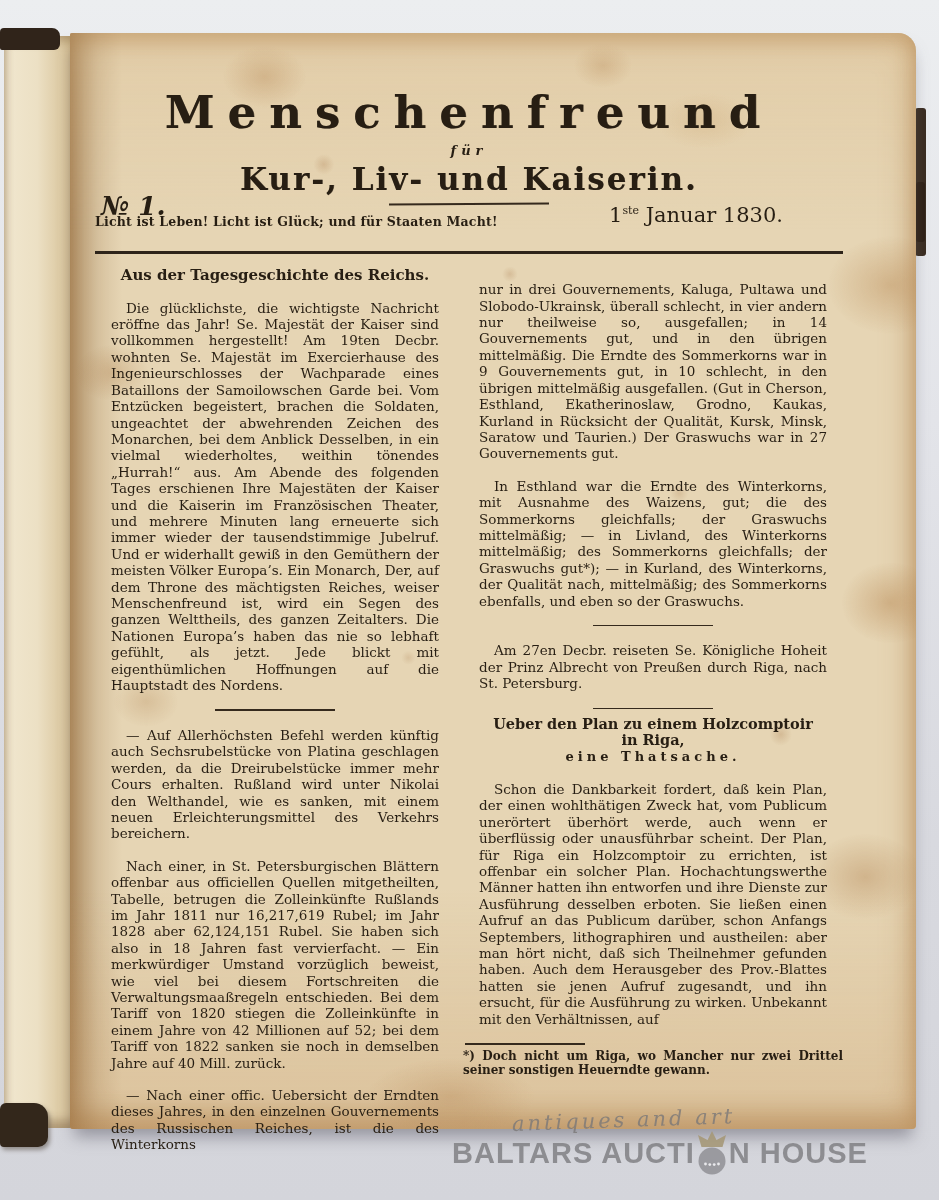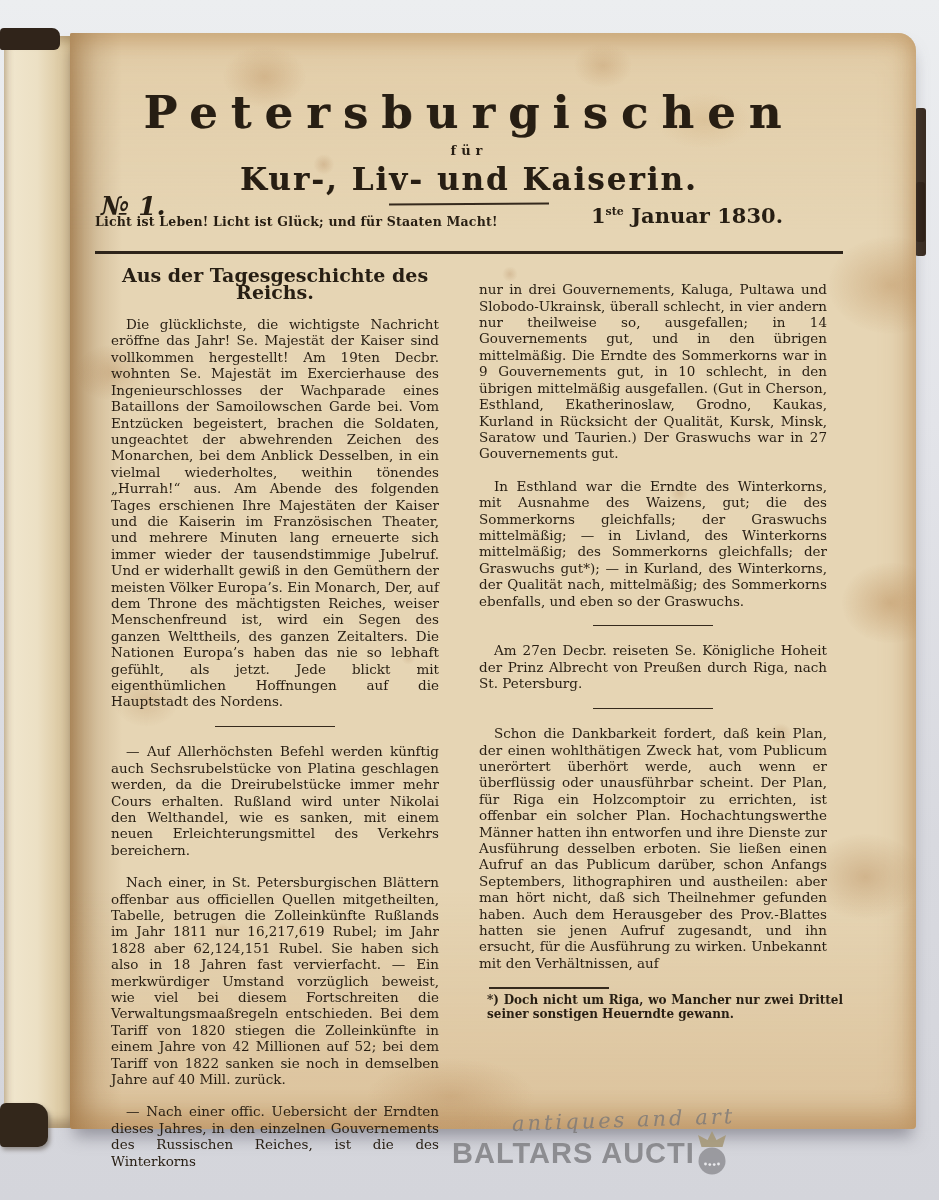--- a/index.html
+++ b/index.html
@@ -57,41 +57,41 @@
   
   .content{
     position:absolute;left:25px;top:0;width:748px;height:100%;
     color:#271e13;
   }
   .header{position:relative;padding-top:56px;border-bottom:3px solid #2e241a;padding-bottom:4px;}
   .mast-title{
     text-align:center;font-size:45px;font-weight:700;letter-spacing:13px;line-height:1.05;
     text-shadow:.4px .4px 0 rgba(40,30,18,.55);
   }
-  .mast-fuer{text-align:center;font-size:13px;font-weight:700;letter-spacing:5px;margin-top:7px;}
+  .mast-fuer{text-align:center;font-size:13px;font-weight:700;letter-spacing:5px;margin-top:7px;font-style:italic;}
   .mast-sub{text-align:center;font-size:31px;font-weight:700;letter-spacing:2px;margin-top:3px;
     text-shadow:.3px .3px 0 rgba(40,30,18,.5);}
   .issue-row{position:relative;margin-top:6px;height:44px;}
   .mast-rule{width:160px;height:2px;background:#352a1d;margin:0 auto;transform:rotate(-.4deg);}
   .motto{font-size:12.5px;font-weight:700;margin-top:9px;letter-spacing:.2px;}
   .issue-no{position:absolute;left:6px;top:-12px;font-size:26px;font-style:italic;font-weight:700;}
-  .issue-date{position:absolute;right:60px;top:0;font-size:21px;font-weight:700;}
+  .issue-date{position:absolute;right:60px;top:0;font-size:21px;font-weight:400;}
   .issue-date sup{font-size:11px;}
   
   .cols{display:grid;grid-template-columns:360px 380px;column-gap:8px;margin-top:11px;}
   .col{font-size:13.5px;line-height:16.4px;text-align:justify;}
   .body-p{margin:16px;text-indent:15px;}
   .body-p.noindent{text-indent:0;}
-  .art-head{text-align:center;font-weight:700;font-size:19px;margin:2px 0 4px;}
+  .art-head{text-align:center;font-weight:700;font-size:15px;margin:2px 0 4px;}
   .art-head2{text-align:center;margin:4px 0 2px;}
   .h2l0{font-weight:700;font-size:14.5px;}
   .h2l1{font-weight:700;font-size:14.5px;line-height:14px;}
   .h2l2{font-weight:700;font-size:13px;letter-spacing:4px;margin-top:2px;}
   .sec-rule{width:120px;height:1.5px;background:#352a1d;margin:7px auto;}
-  .footnote{margin-top:6px;margin-left:24px;}
+  .footnote{margin-top:6px;}
   .fn-rule{width:120px;height:1.5px;background:#352a1d;margin:0 0 4px 2px;}
   .footnote p{margin:0;font-size:12px;line-height:14.5px;font-weight:700;}
   
   .wm-script{
     position:absolute;left:512px;top:1108px;font-size:21px;font-style:italic;letter-spacing:3px;
     color:rgba(122,120,120,.8);transform:rotate(-2deg);font-family:"DejaVu Serif",serif;
   }
   .wm-main{
     position:absolute;left:452px;top:1131px;display:flex;align-items:flex-end;
     font-family:"Liberation Sans",sans-serif;font-weight:700;font-size:29px;letter-spacing:1px;
@@ -106,21 +106,21 @@
 <div class="spine-top"></div>
 <div class="spine-bottom"></div>
 <div class="cover-sliver"></div>
 <div class="cover-sliver2"></div>
 
 <div class="main-page">
   <div class="stains"></div>
   <div class="content">
 
     <div class="header">
-      <div class="mast-title">Petersburgischen</div>
+      <div class="mast-title">Menschenfreund</div>
       <div class="mast-fuer">für</div>
       <div class="mast-sub">Kur-, Liv- und Kaiserin.</div>
       <div class="issue-row">
         <span class="issue-no">№ 1.</span>
         <div class="mast-rule"></div>
         <div class="motto">Licht ist Leben! Licht ist Glück; und für Staaten Macht!</div>
         <span class="issue-date"><span>1</span><sup>ste</sup><span> Januar 1830.</span></span>
       </div>
     </div>
 
@@ -132,32 +132,37 @@
           <p class="body-p">— Auf Allerhöchsten Befehl werden künftig auch Sechsrubelstücke von Platina geschlagen werden, da die Dreirubelstücke immer mehr Cours erhalten. Rußland wird unter Nikolai den Welthandel, wie es sanken, mit einem neuen Erleichterungsmittel des Verkehrs bereichern.</p>
           <p class="body-p">Nach einer, in St. Petersburgischen Blättern offenbar aus officiellen Quellen mitgetheilten, Tabelle, betrugen die Zolleinkünfte Rußlands im Jahr 1811 nur 16,217,619 Rubel; im Jahr 1828 aber 62,124,151 Rubel. Sie haben sich also in 18 Jahren fast vervierfacht. — Ein merkwürdiger Umstand vorzüglich beweist, wie viel bei diesem Fortschreiten die Verwaltungsmaaßregeln entschieden. Bei dem Tariff von 1820 stiegen die Zolleinkünfte in einem Jahre von 42 Millionen auf 52; bei dem Tariff von 1822 sanken sie noch in demselben Jahre auf 40 Mill. zurück.</p>
           <p class="body-p">— Nach einer offic. Uebersicht der Erndten dieses Jahres, in den einzelnen Gouvernements des Russischen Reiches, ist die des Winterkorns</p>
         </div>
       <div class="col" id="col-right">
           <p class="body-p noindent">nur in drei Gouvernements, Kaluga, Pultawa und Slobodo-Ukrainsk, überall schlecht, in vier andern nur theilweise so, ausgefallen; in 14 Gouvernements gut, und in den übrigen mittelmäßig. Die Erndte des Sommerkorns war in 9 Gouvernements gut, in 10 schlecht, in den übrigen mittelmäßig ausgefallen. (Gut in Cherson, Esthland, Ekatherinoslaw, Grodno, Kaukas, Kurland in Rücksicht der Qualität, Kursk, Minsk, Saratow und Taurien.) Der Graswuchs war in 27 Gouvernements gut.</p>
           <p class="body-p">In Esthland war die Erndte des Winterkorns, mit Ausnahme des Waizens, gut; die des Sommerkorns gleichfalls; der Graswuchs mittelmäßig; — in Livland, des Winterkorns mittelmäßig; des Sommerkorns gleichfalls; der Graswuchs gut*); — in Kurland, des Winterkorns, der Qualität nach, mittelmäßig; des Sommerkorns ebenfalls, und eben so der Graswuchs.</p>
           <div class="sec-rule"></div>
           <p class="body-p">Am 27en Decbr. reiseten Se. Königliche Hoheit der Prinz Albrecht von Preußen durch Riga, nach St. Petersburg.</p>
           <div class="sec-rule"></div>
+          <div class="art-head2">
+            <div class="h2l h2l0">Ueber den Plan zu einem Holzcomptoir</div>
+            <div class="h2l h2l1">in Riga,</div>
+            <div class="h2l h2l2">eine Thatsache.</div>
+          </div>
           <p class="body-p">Schon die Dankbarkeit fordert, daß kein Plan, der einen wohlthätigen Zweck hat, vom Publicum unerörtert überhört werde, auch wenn er überflüssig oder unausführbar scheint. Der Plan, für Riga ein Holzcomptoir zu errichten, ist offenbar ein solcher Plan. Hochachtungswerthe Männer hatten ihn entworfen und ihre Dienste zur Ausführung desselben erboten. Sie ließen einen Aufruf an das Publicum darüber, schon Anfangs Septembers, lithographiren und austheilen: aber man hört nicht, daß sich Theilnehmer gefunden haben. Auch dem Herausgeber des Prov.-Blattes hatten sie jenen Aufruf zugesandt, und ihn ersucht, für die Ausführung zu wirken. Unbekannt mit den Verhältnissen, auf</p>
           <div class="footnote">
             <div class="fn-rule"></div>
             <p>*) Doch nicht um Riga, wo Mancher nur zwei Drittel seiner sonstigen Heuerndte gewann.</p>
           </div>
         </div>
     </div>
 
   </div>
 </div>
 
 <div class="wm-script">antiques and art</div>
 <div class="wm-main"><span>BALTARS AUCTI</span><svg width="32" height="46" viewBox="0 0 32 46">
       <polygon points="16,0 20.5,9 30,4 26.5,16 5.5,16 2,4 11.5,9" fill="#a59878" opacity="0.9"></polygon>
       <circle cx="16" cy="30" r="13.5" fill="#95959a" opacity="0.92"></circle>
       <circle cx="9.5" cy="33" r="1.4" fill="#e9e9ec"></circle>
       <circle cx="13.8" cy="33.6" r="1.4" fill="#e9e9ec"></circle>
       <circle cx="18.2" cy="33.6" r="1.4" fill="#e9e9ec"></circle>
       <circle cx="22.5" cy="33" r="1.4" fill="#e9e9ec"></circle>
-    </svg></div>
+    </svg><span>N HOUSE</span></div>
 
 </body></html>

